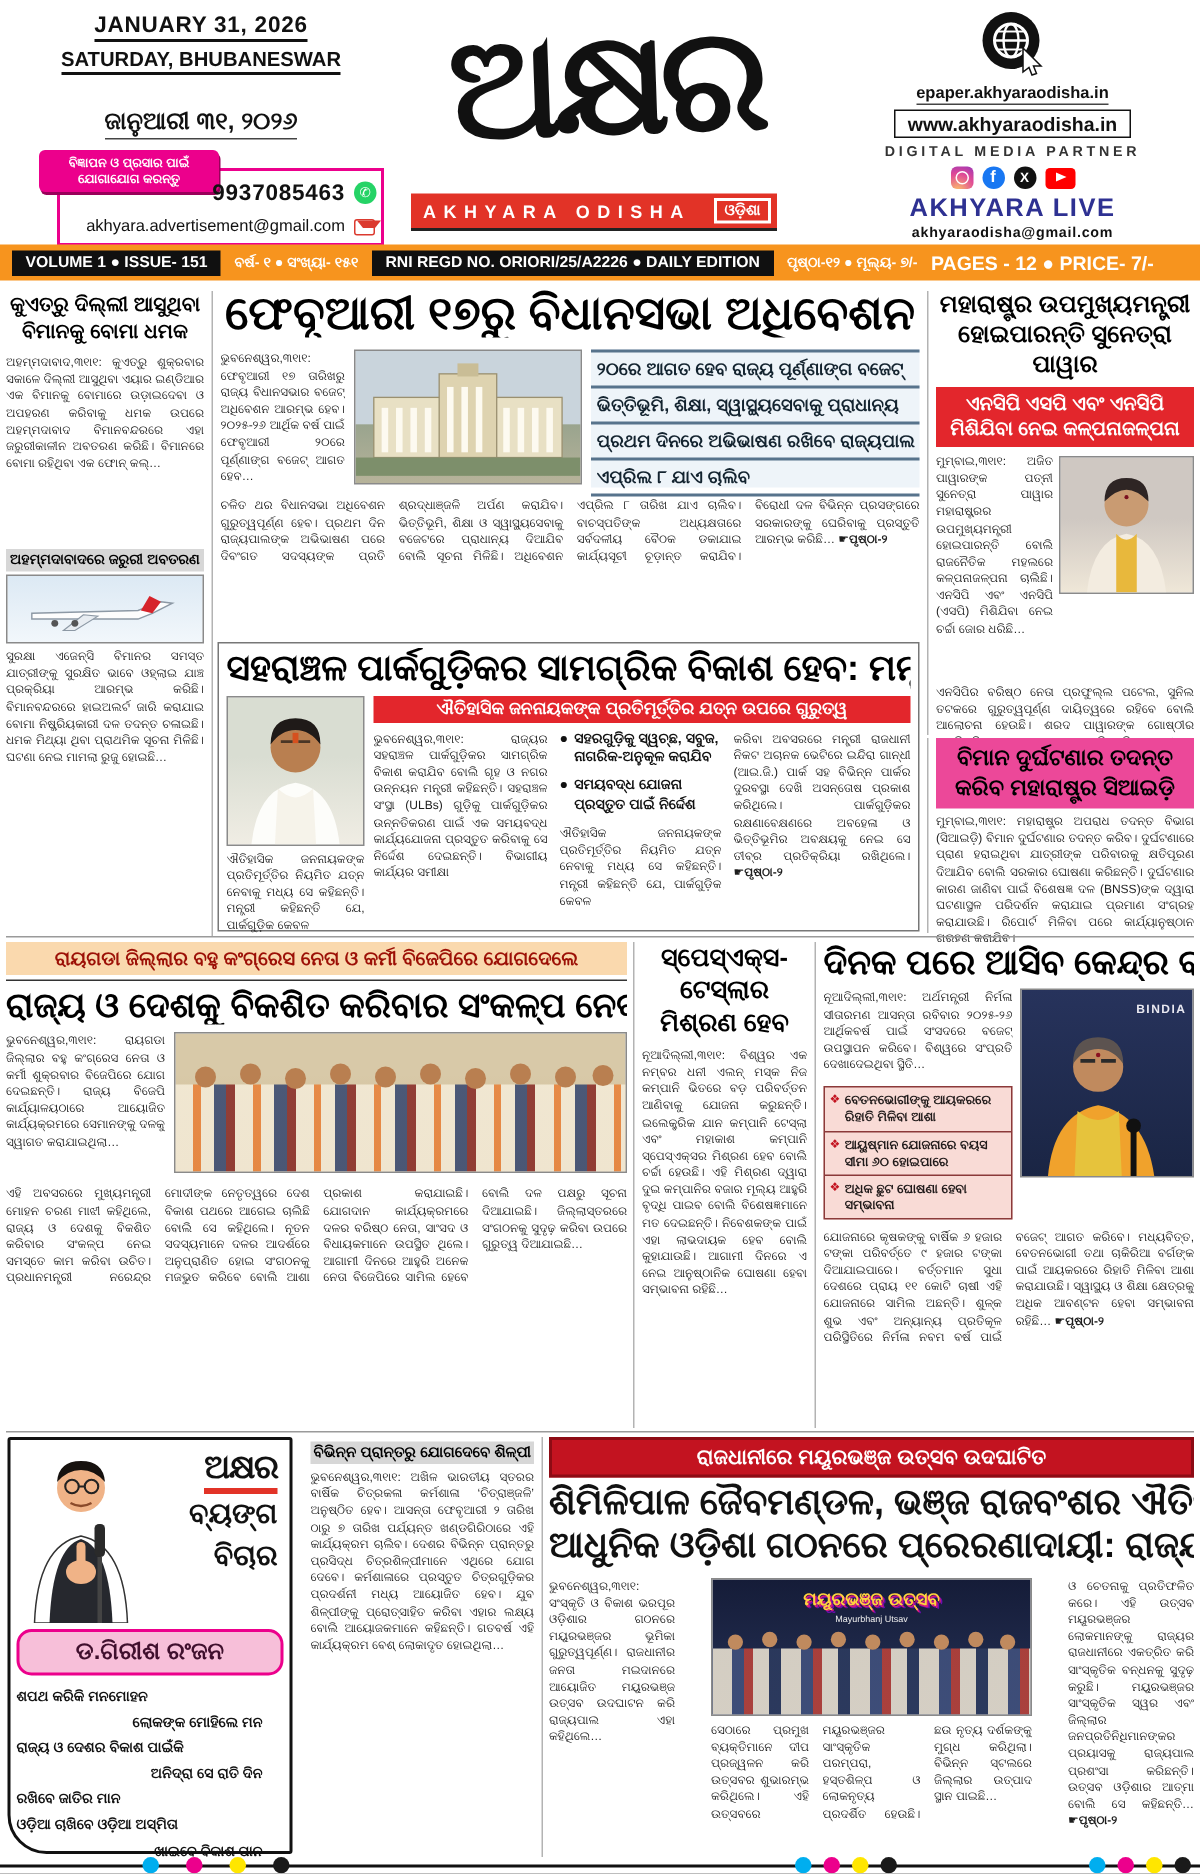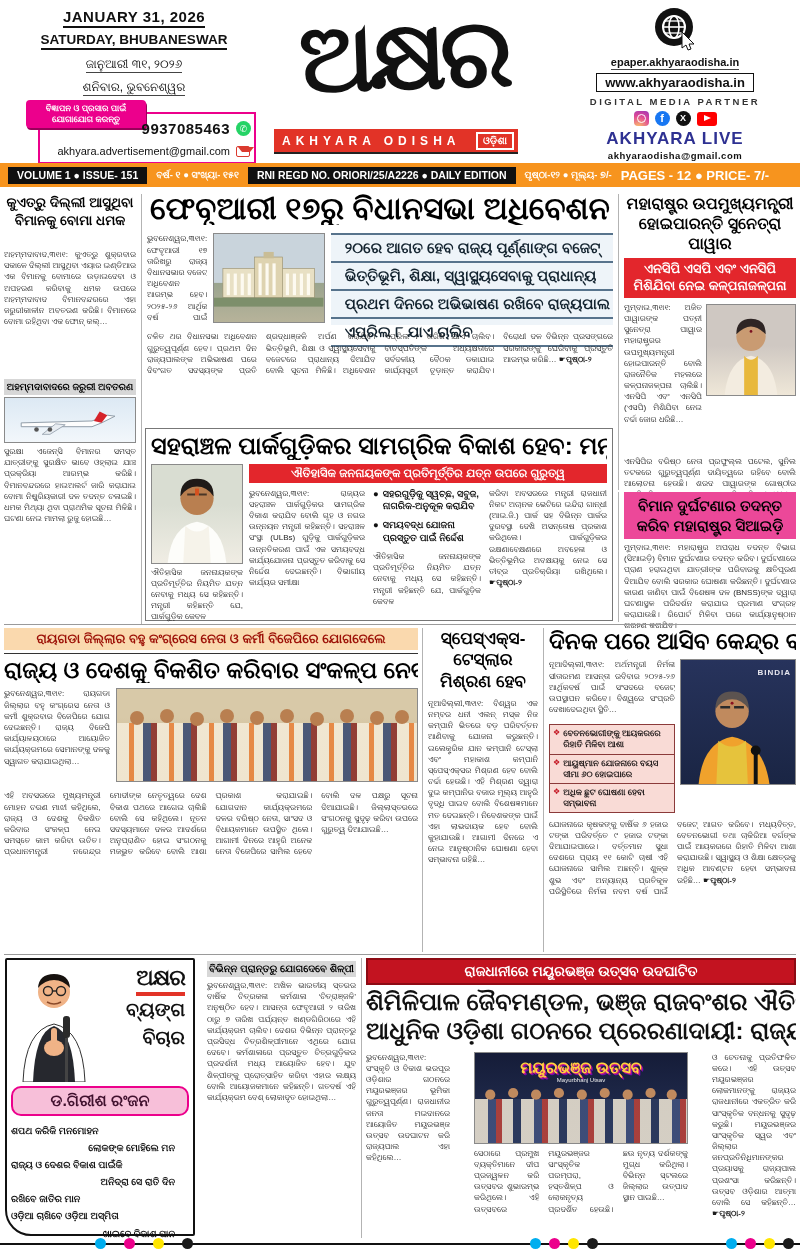--- a/index.html
+++ b/index.html
@@ -10,21 +10,21 @@
   .ctr{text-align:center}
   .body-txt{font-size:8px;line-height:1.4;text-align:justify;color:#1d1d1d}
   .dateline{font-weight:bold}
   .pgref{font-weight:bold;white-space:nowrap}
   .u2{display:inline-block;border-bottom:2px solid #111;padding-bottom:1px}
   .u1{display:inline-block;border-bottom:1px solid #444;padding-bottom:1px}
   
   .hdr-left{left:8px;top:8px;width:252px;text-align:center}
   .hdr-left .en1{font-size:15px;font-weight:bold;letter-spacing:.5px}
   .hdr-left .en2{font-size:13.5px;font-weight:bold;margin-top:4px}
-  .hdr-left .od{font-size:12px;font-weight:normal;margin-top:7px}
+  .hdr-left .od{font-size:16px;font-weight:bold;margin-top:22px}
   .adbox{position:absolute;left:30px;top:104px;width:218px;height:52px;border:2px solid #EC008C;background:#fff}
   .adbadge{position:absolute;left:-14px;top:-14px;width:120px;background:#EC008C;color:#fff;
            font-size:8.5px;font-weight:bold;border-radius:4px;padding:3px 4px;line-height:1.3;box-shadow:1px 2px 0 #99005a}
   .adphone{position:absolute;right:24px;top:6px;font-size:15px;font-weight:bold;letter-spacing:.5px}
   .ademail{position:absolute;right:24px;bottom:5px;font-size:11px;font-weight:normal}
   .ic-wa{position:absolute;right:3px;top:7px;width:15px;height:15px;border-radius:50%;background:#25D366;
          display:flex;align-items:center;justify-content:center;color:#fff;font-size:9px;font-weight:bold}
   .ic-gm{position:absolute;right:4px;bottom:5px;width:14px;height:11px;border:1.5px solid #db3a2f;border-radius:2px;background:#fff}
   .ic-gm:before{content:"";position:absolute;left:1px;top:0;border-left:4px solid transparent;border-right:4px solid transparent;border-top:5px solid #db3a2f;width:8px}
   .masthead{left:262px;top:0;width:282px;height:160px}
@@ -56,42 +56,42 @@
   .h-lg{font-size:23px;font-weight:bold;line-height:1.15;color:#000}
   .h-md{font-size:16px;font-weight:bold;line-height:1.25;color:#000}
   .h-sm{font-size:13.5px;font-weight:bold;line-height:1.3;color:#000}
   .redstrip{background:#E3262C;color:#fff;font-weight:bold;text-align:center}
   .graybar{background:#D7D7D7;font-weight:bold;text-align:center;color:#000}
   .pinkhead{background:#ec4899;font-weight:bold;text-align:center;color:#000}
   .okicker{background:#FAD9AE;color:#9C1006;font-weight:bold;text-align:center;font-size:13px;padding:3px 2px}
   .rkicker{background:#C31320;border:2px solid #8d0b14;color:#fff;font-weight:bold;text-align:center;font-size:14px;padding:3px 2px}
   
   .bluelist{background:#EEF4F9;border-top:2px solid #57738C}
-  .bluelist div{border-bottom:2px solid #57738C;font-size:15px;font-weight:bold;color:#13232f;padding:4px 3px 4px 14px;white-space:nowrap;overflow:hidden}
+  .bluelist div{border-bottom:2px solid #57738C;font-size:12px;font-weight:bold;color:#13232f;padding:4px 3px 4px 4px;white-space:nowrap;overflow:hidden}
   
   .pinkbox{background:#F9DBD6;border:1px solid #8B3A3A}
   .pinkbox .it{display:flex;gap:3px;font-size:8.5px;font-weight:bold;color:#201a1a;padding:3px 3px;border-bottom:1px solid #8B3A3A;line-height:1.3}
   .pinkbox .it:last-child{border-bottom:none}
   .pinkbox .dm{color:#C31320;font-size:8px}
   .dotit{display:flex;gap:4px;font-size:9.5px;font-weight:bold;line-height:1.3;margin-bottom:7px}
   .photo{position:relative;border:1px solid #8a8a8a;overflow:hidden;background:#c8c8c8}
   .cols{column-gap:9px}
   .hr{position:absolute;left:4px;right:4px;border-top:1px solid #9a9a9a}
   
   .satire{border:2px solid #111;border-radius:2px 2px 2px 26px;padding:4px}
   .satlogo{font-size:22px;font-weight:900;letter-spacing:-1px;border-bottom:4px solid #E23327;display:inline-block;line-height:1.25}
   .sat-title{font-size:19px;font-weight:bold;line-height:1.5;text-align:right}
   .authorbox{border:2px solid #EC008C;background:#F7BFD9;color:#40102e;font-size:16px;font-weight:bold;text-align:center;
              border-radius:10px;padding:4px 2px;margin:4px 0 6px}
   .poem div{font-size:9.5px;font-weight:bold;line-height:1.8;white-space:nowrap}
   .poem .r{text-align:right;padding-right:14px}
   
   .cmyk{position:absolute;top:1238px;display:flex;gap:18px}
   .cmyk i{width:11px;height:11px;border-radius:50%;display:block}
-  .stage-banner{position:absolute;top:6px;left:0;right:0;text-align:center;font-size:16px;font-weight:900;color:#FFD23F;text-shadow:1px 1px 0 #d6187e,2px 2px 0 #6a0dad}
+  .stage-banner{position:absolute;top:6px;left:0;right:0;text-align:center;font-size:12px;font-weight:900;color:#FFD23F;text-shadow:1px 1px 0 #d6187e,2px 2px 0 #6a0dad}
   .stage-sub{position:absolute;top:24px;left:0;right:0;text-align:center;font-size:6px;color:#eee}
   .figs{position:absolute;left:0;right:0;bottom:0;height:44px;background:repeating-linear-gradient(90deg,#e8e0d0 0 13px,#40507c 13px 21px,#b8423a 21px 27px,#e8e0d0 27px 38px,#2c3a5e 38px 46px);opacity:.9}
 </style>
 </head>
 <body>
 
 <div class="page">
 
   <div class="abs hdr-left">
     <div><span class="en1 u2">JANUARY 31, 2026</span></div>
@@ -146,21 +146,21 @@
   <div class="abs infobar">
     <span class="chip">VOLUME 1 ● ISSUE- 151</span>
     <span class="obar">ବର୍ଷ- ୧ ● ସଂଖ୍ୟା- ୧୫୧</span>
     <span class="chip">RNI REGD NO. ORIORI/25/A2226 ● DAILY EDITION</span>
     <span class="obar">ପୃଷ୍ଠା-୧୨ ● ମୂଲ୍ୟ- ୭/-</span>
     <span class="obar" style="font-size:13px">PAGES - 12 ● PRICE- 7/-</span>
   </div>
 
   <div class="abs" style="left:4px;top:194px;width:138px;height:430px;padding-right:5px;border-right:1px solid #b3b3b3">
     <div class="h-sm ctr">କୁଏତ୍ରୁ ଦିଲ୍ଲୀ ଆସୁଥିବା ବିମାନକୁ ବୋମା ଧମକ</div>
-    <div class="body-txt" style="margin-top:20px;height:128px;overflow:hidden"><span class="dateline"></span><span>ଅହମ୍ମଦାବାଦ,୩୧ା୧: କୁଏତ୍ରୁ ଶୁକ୍ରବାର ସକାଳେ ଦିଲ୍ଲୀ ଆସୁଥିବା ଏୟାର ଇଣ୍ଡିଆର ଏକ ବିମାନକୁ ବୋମାରେ ଉଡ଼ାଇଦେବା ଓ ଅପହରଣ କରିବାକୁ ଧମକ ଉପରେ ଅହମ୍ମଦାବାଦ ବିମାନବନ୍ଦରରେ ଏହା ଜରୁରୀକାଳୀନ ଅବତରଣ କରିଛି। ବିମାନରେ ବୋମା ରହିଥିବା ଏକ ଫୋନ୍ କଲ୍…</span></div>
+    <div class="body-txt" style="margin-top:7px;height:128px;overflow:hidden"><span class="dateline"></span><span>ଅହମ୍ମଦାବାଦ,୩୧ା୧: କୁଏତ୍ରୁ ଶୁକ୍ରବାର ସକାଳେ ଦିଲ୍ଲୀ ଆସୁଥିବା ଏୟାର ଇଣ୍ଡିଆର ଏକ ବିମାନକୁ ବୋମାରେ ଉଡ଼ାଇଦେବା ଓ ଅପହରଣ କରିବାକୁ ଧମକ ଉପରେ ଅହମ୍ମଦାବାଦ ବିମାନବନ୍ଦରରେ ଏହା ଜରୁରୀକାଳୀନ ଅବତରଣ କରିଛି। ବିମାନରେ ବୋମା ରହିଥିବା ଏକ ଫୋନ୍ କଲ୍…</span></div>
     <div class="graybar" style="font-size:9.5px;padding:2px 1px;margin:2px 0">ଅହମ୍ମଦାବାଦରେ ଜରୁରୀ ଅବତରଣ</div>
     <div class="photo" style="height:46px;background:linear-gradient(180deg,#dce9f4,#f2f7fb)">
       <svg viewBox="0 0 130 46" width="100%" height="100%">
         <path d="M14 26 L88 24 L104 18 L112 19 L98 26 L88 30 L14 30 Z" fill="#fdfdfd" stroke="#8d99a5" stroke-width="1"></path>
         <path d="M96 14 L104 18 L98 26 L90 24 Z" fill="#d6232a"></path>
         <path d="M50 27 L36 38 L44 38 L60 28 Z" fill="#e8edf2" stroke="#8d99a5" stroke-width="0.8"></path>
         <circle cx="30" cy="33" r="2.4" fill="#555"></circle>
           <circle cx="44" cy="33" r="2.4" fill="#555"></circle>
       </svg>
     </div>

